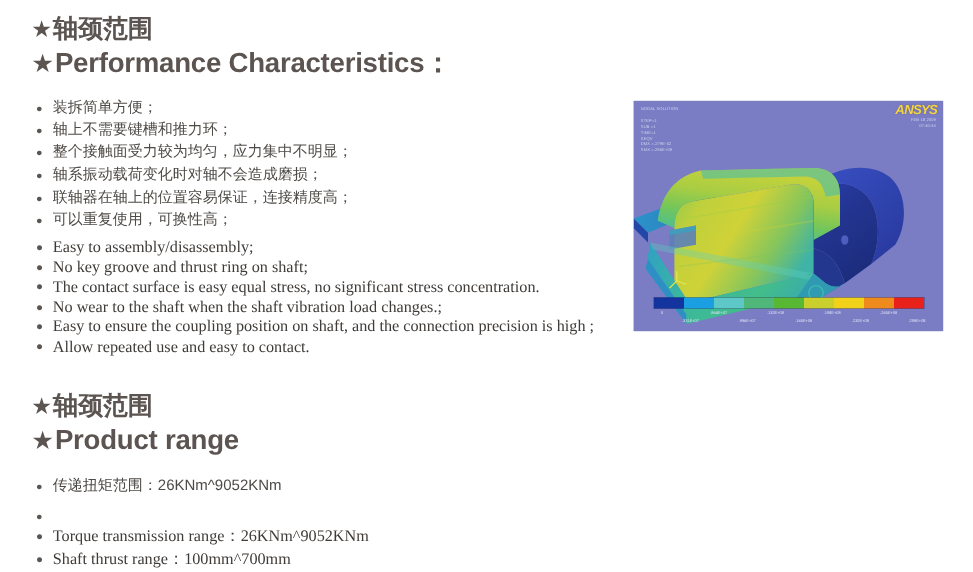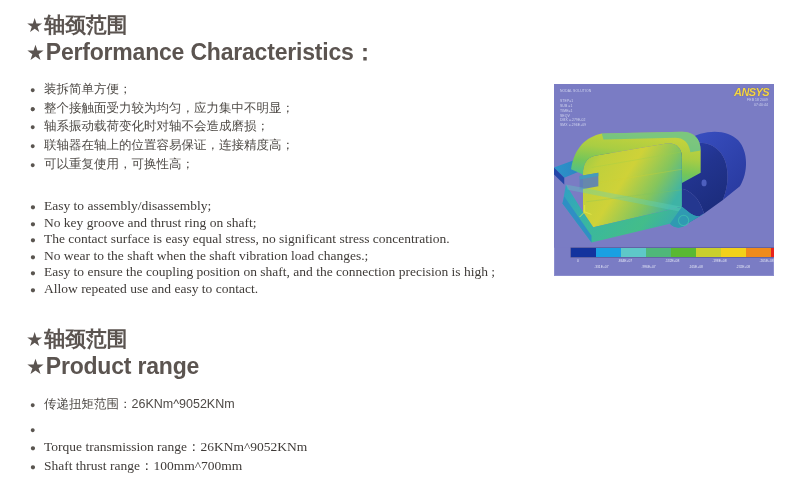--- a/index.html
+++ b/index.html
@@ -68,23 +68,23 @@
   #list-perf-cn { left: 30px; top: 80px; }
   #list-perf-en { left: 30px; top: 198px; }
   #list-range-cn { left: 30px; top: 392px; }
   #list-range-cn li { line-height: 25px; }
   #list-range-en { left: 30px; top: 437px; }
   #list-range-en li { line-height: 19px; }
 
   
   #fea-figure {
     position: absolute;
-    left: 554px;
+    left: 528px;
     top: 84px;
-    width: 220px;
+    width: 258px;
     height: 192px;
     background: #7a7cc4;
     overflow: hidden;
     box-shadow: 0 0 0 1px #8b8dcd inset;
   }
   #fea-canvas { position: absolute; inset: 0; }
 
   .fea-text {
     position: absolute;
     font-family: "Liberation Sans", "DejaVu Sans", sans-serif;
@@ -149,21 +149,21 @@
 </head>
 <body>
 
 <div class="heading-block" id="heading-perf">
   <div class="h-cn"><span class="star">★</span><span>轴颈范围</span></div>
   <div class="h-en"><span class="star">★</span><span>Performance Characteristics：</span></div>
 </div>
 
 <ul class="list cn-list" id="list-perf-cn">
   <li><span class="dot">●</span><span>装拆简单方便；</span></li>
-  <li><span class="dot">●</span></li>
+  <li><span class="dot">●</span><span>轴上不需要键槽和推力环；</span></li>
   <li><span class="dot">●</span><span>整个接触面受力较为均匀，应力集中不明显；</span></li>
   <li><span class="dot">●</span><span>轴系振动载荷变化时对轴不会造成磨损；</span></li>
   <li><span class="dot">●</span><span>联轴器在轴上的位置容易保证，连接精度高；</span></li>
   <li><span class="dot">●</span><span>可以重复使用，可换性高；</span></li>
 </ul>
 
 <ul class="list en-list" id="list-perf-en">
   <li><span class="dot">●</span><span>Easy to assembly/disassembly;</span></li>
   <li><span class="dot">●</span><span>No key groove and thrust ring on shaft;</span></li>
   <li><span class="dot">●</span><span>The contact surface is easy equal stress, no significant stress concentration.</span></li>

